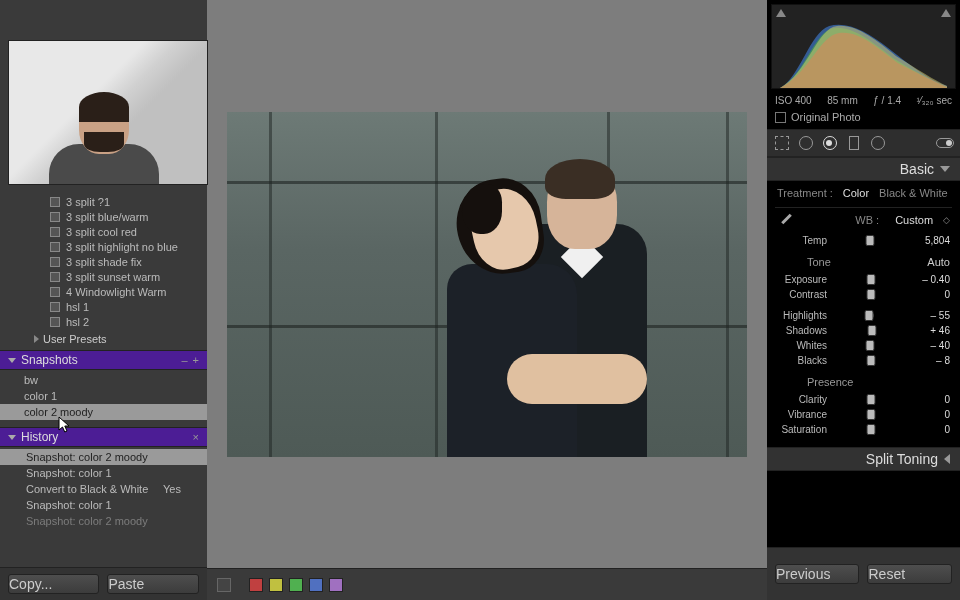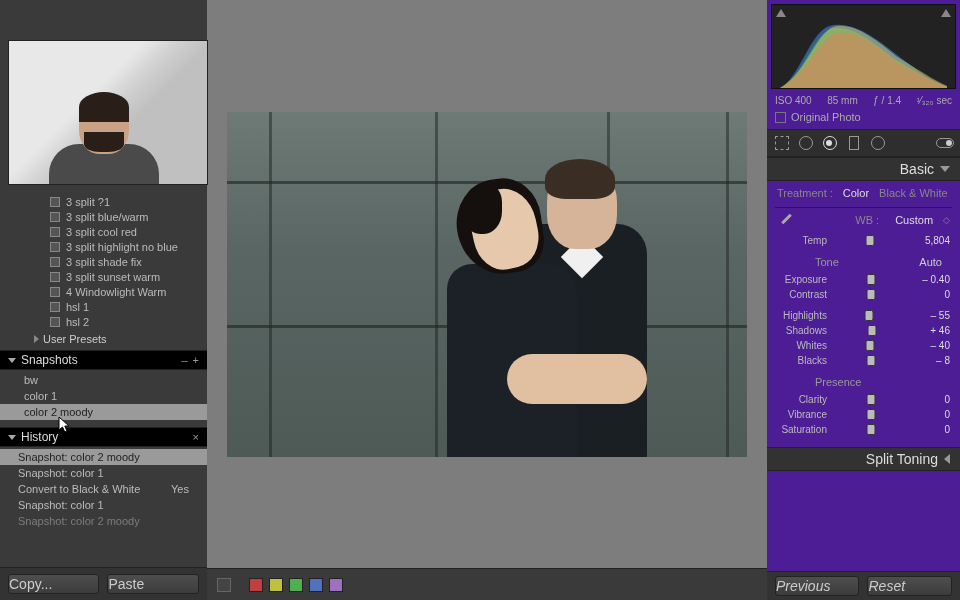--- a/index.html
+++ b/index.html
@@ -15,32 +15,32 @@
 .webcam-beard { width: 40px; height: 20px; background: #2a1f18; border-radius: 0 0 40% 40%; position: absolute; top: 48px; left: 40px; }
 .webcam-body { width: 110px; height: 40px; background: #4a4a4a; border-radius: 30px 30px 0 0; position: absolute; bottom: 0; left: 5px; }
 
 .left-inner { padding-top: 195px; flex: 1; display: flex; flex-direction: column; overflow: hidden; }
 .preset-list { padding-left: 50px; }
 .preset-item { height: 15px; line-height: 15px; color: #bbb; font-size: 11px; cursor: pointer; display: flex; gap: 6px; }
 .preset-item .picon { width: 10px; height: 10px; border: 1px solid #888; background: #555; margin-top: 2px; }
 .preset-parent { padding-left: 34px; margin-top: 3px; color: #ccc; font-size: 11px; }
 .preset-parent .tri { display: inline-block; width: 0; height: 0; border-left: 5px solid #888; border-top: 4px solid transparent; border-bottom: 4px solid transparent; margin-right: 4px; }
 
-.section-header { background: #000000; height: 20px; display: flex; align-items: center; padding: 0 8px; border-top: 1px solid #222; border-bottom: 1px solid #222; margin-top: 5px; }
+.section-header { background: #4c1d95; height: 20px; display: flex; align-items: center; padding: 0 8px; border-top: 1px solid #222; border-bottom: 1px solid #222; margin-top: 5px; }
 .section-header .tri-down { display: inline-block; width: 0; height: 0; border-top: 5px solid #aaa; border-left: 4px solid transparent; border-right: 4px solid transparent; margin-right: 5px; }
 .section-header .label { flex: 1; color: #ddd; font-size: 12px; }
 .section-header .pm { color: #999; margin-left: 5px; }
 .section-header .close-x { color: #999; }
 
 .snapshot-list { padding: 2px 0; }
 .snapshot-item { padding: 2px 24px; font-size: 11px; color: #bbb; cursor: pointer; }
 .snapshot-item.selected { background: #9a9a9a; color: #222; }
 
 .history-list { flex: 1; padding: 2px 0; overflow: hidden; position: relative; }
-.history-item { padding: 2px 18px; font-size: 11px; color: #bbb; display: flex; }
+.history-item { padding: 2px 26px; font-size: 11px; color: #bbb; display: flex; }
 .history-item.selected { background: #9a9a9a; color: #222; }
 .history-item .val { margin-left: auto; }
 .history-fade { position: absolute; bottom: 0; left: 0; right: 0; height: 25px; background: linear-gradient(transparent, #3a3a3a); }
 
 .left-bottom { display: flex; gap: 8px; padding: 6px 8px; background: #333; border-top: 1px solid #222; }
 .btn { flex: 1; background: linear-gradient(#4e4e4e, #3c3c3c); border: 1px solid #222; border-radius: 3px; height: 20px; text-align: left; line-height: 18px; color: #ccc; font-size: 14px; cursor: pointer; }
 
 
 .center { flex: 1; background: #7d7d7d; display: flex; flex-direction: column; position: relative; }
 .photo-area { flex: 1; display: flex; align-items: center; justify-content: center; padding: 20px; }
@@ -57,21 +57,21 @@
 .woman-body { position: absolute; left: -40px; top: -20px; width: 130px; height: 230px; background: #1c2128; border-radius: 25px 30px 0 0; }
 .woman-head { position: absolute; left: -15px; top: -95px; width: 65px; height: 80px; background: #e6c8ac; border-radius: 46% 46% 42% 42%; transform: rotate(-12deg); }
 .woman-hair { position: absolute; left: -30px; top: -105px; width: 85px; height: 95px; background: #15100d; border-radius: 55% 50% 40% 60%; transform: rotate(-8deg); }
 .woman-hairfront { position: absolute; left: -25px; top: -100px; width: 40px; height: 50px; background: #15100d; border-radius: 60% 40% 50% 50%; }
 
 .center-bottom { height: 32px; background: #3a3a3a; display: flex; align-items: center; padding: 0 10px; gap: 6px; border-top: 1px solid #222; }
 .cb-box { width: 14px; height: 14px; border: 1px solid #666; background: #444; }
 .color-chip { width: 14px; height: 14px; border: 1px solid #222; }
 
 
-.right { width: 194px; background: #4c1d95; display: flex; flex-direction: column; }
+.right { width: 194px; background: #000000; display: flex; flex-direction: column; }
 .histogram { height: 85px; background: #222; position: relative; margin: 4px; border: 1px solid #111; }
 .hist-clip { position: absolute; top: 4px; width: 0; height: 0; border-left: 5px solid transparent; border-right: 5px solid transparent; }
 .hist-clip.l { left: 4px; border-bottom: 8px solid #888; }
 .hist-clip.r { right: 4px; border-bottom: 8px solid #888; }
 .hist-curve { position: absolute; bottom: 0; left: 8px; right: 8px; height: 70px; }
 .hist-curve svg { width: 100%; height: 100%; }
 .hist-info { display: flex; justify-content: space-between; padding: 2px 8px; font-size: 10px; color: #aaa; }
 .orig-photo { display: flex; align-items: center; gap: 5px; padding: 3px 8px 6px; font-size: 11px; color: #aaa; }
 .orig-photo .chk { width: 11px; height: 11px; border: 1px solid #777; }
 
@@ -107,25 +107,25 @@
 .slider-row { display: flex; align-items: center; height: 15px; gap: 36px; }
 .slider-row .name { width: 50px; text-align: right; font-size: 10px; color: #bbb; margin-right: 5px; }
 .slider-row .track { flex: 1; height: 5px; background: linear-gradient(90deg, #3a6, #888, #c63); border-radius: 2px; position: relative; }
 .slider-row .track.tint { background: linear-gradient(90deg, #5a7, #888, #a5a); }
 .slider-row .track.plain { background: #555; }
 .slider-row .track.vib { background: linear-gradient(90deg, #888, #888 40%, #4a8 55%, #a48 75%, #c84); }
 .slider-row .track.sat { background: linear-gradient(90deg, #888, #888 40%, #c44 55%, #cc4 65%, #4c4 75%, #4cc 85%, #44c); }
 .slider-row .knob { position: absolute; top: -3px; width: 9px; height: 11px; background: #bbb; border: 1px solid #333; border-radius: 2px; transform: translateX(-50%); }
 .slider-row .val { width: 36px; text-align: right; font-size: 10px; color: #ddd; margin-left: 4px; }
 
-.group-hdr { display: flex; justify-content: space-between; margin: 8px 8px 4px; font-size: 11px; gap: 42px; }
+.group-hdr { display: flex; justify-content: space-between; margin: 8px 0 4px; font-size: 11px; gap: 42px; }
 .group-hdr .gn { color: #999; margin-left: 30px; }
 .group-hdr .ga { color: #ccc; cursor: pointer; }
 
-.right-bottom { display: flex; gap: 8px; padding: 4px 8px; background: #333; border-top: 1px solid #222; margin-top: auto; font-style: italic; }
+.right-bottom { display: flex; gap: 8px; padding: 16px 8px; background: #333; border-top: 1px solid #222; margin-top: auto; }
 
 .cursor { position: absolute; left: 58px; top: 416px; z-index: 20; pointer-events: none; }
 .cursor svg { width: 14px; height: 18px; }
 </style>
 </head>
 <body>
 
 <div class="app">
 
   <div class="left">

